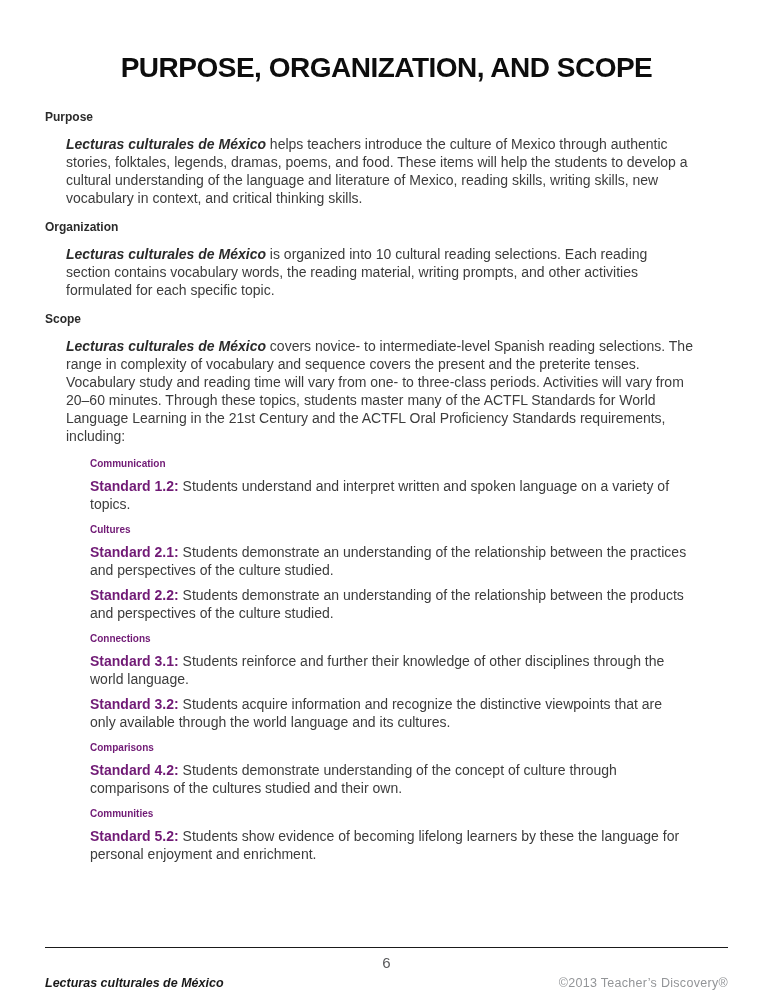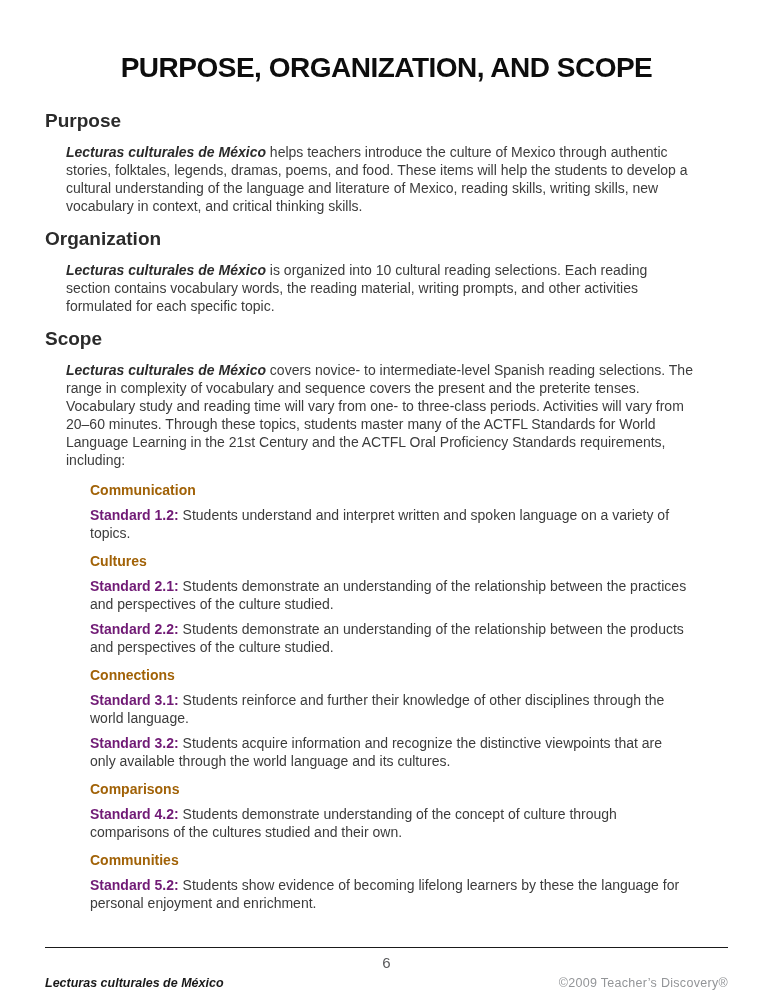--- a/index.html
+++ b/index.html
@@ -20,21 +20,21 @@
   }
   .title {
     text-align: center;
     font-size: 28px;
     font-weight: 800;
     letter-spacing: -0.5px;
     color: #0d0d0d;
     margin-bottom: 26px;
   }
   .section-heading {
-    font-size: 19px;
+    font-size: 12px;
     font-weight: 700;
     color: #2b2b2b;
     margin-bottom: 11px;
   }
   .body-para {
     margin-left: 21px;
     max-width: 628px;
     font-size: 14px;
     line-height: 18px;
     margin-bottom: 13px;
@@ -42,23 +42,23 @@
   }
   .book-title {
     font-weight: 700;
     font-style: italic;
     color: #2b2b2b;
   }
   .standards {
     margin-left: 45px;
   }
   .group-heading {
-    font-size: 14px;
+    font-size: 10px;
     font-weight: 700;
-    color: #a16207;
+    color: #701a75;
     margin-top: 11px;
     margin-bottom: 8px;
   }
   .standard {
     font-size: 14px;
     line-height: 18px;
     max-width: 600px;
     margin-bottom: 7px;
     color: #3c3c3c;
   }
@@ -151,17 +151,17 @@
       </div>
 
     </div>
   </section>
 
   <footer class="footer">
     <div class="footer-rule"></div>
     <div class="page-number">6</div>
     <div class="footer-row">
       <span class="footer-book">Lecturas culturales de México</span>
-      <span class="footer-copyright">©2009 Teacher’s Discovery®</span>
+      <span class="footer-copyright">©2013 Teacher’s Discovery®</span>
     </div>
   </footer>
 
 </div>
 
 </body></html>

